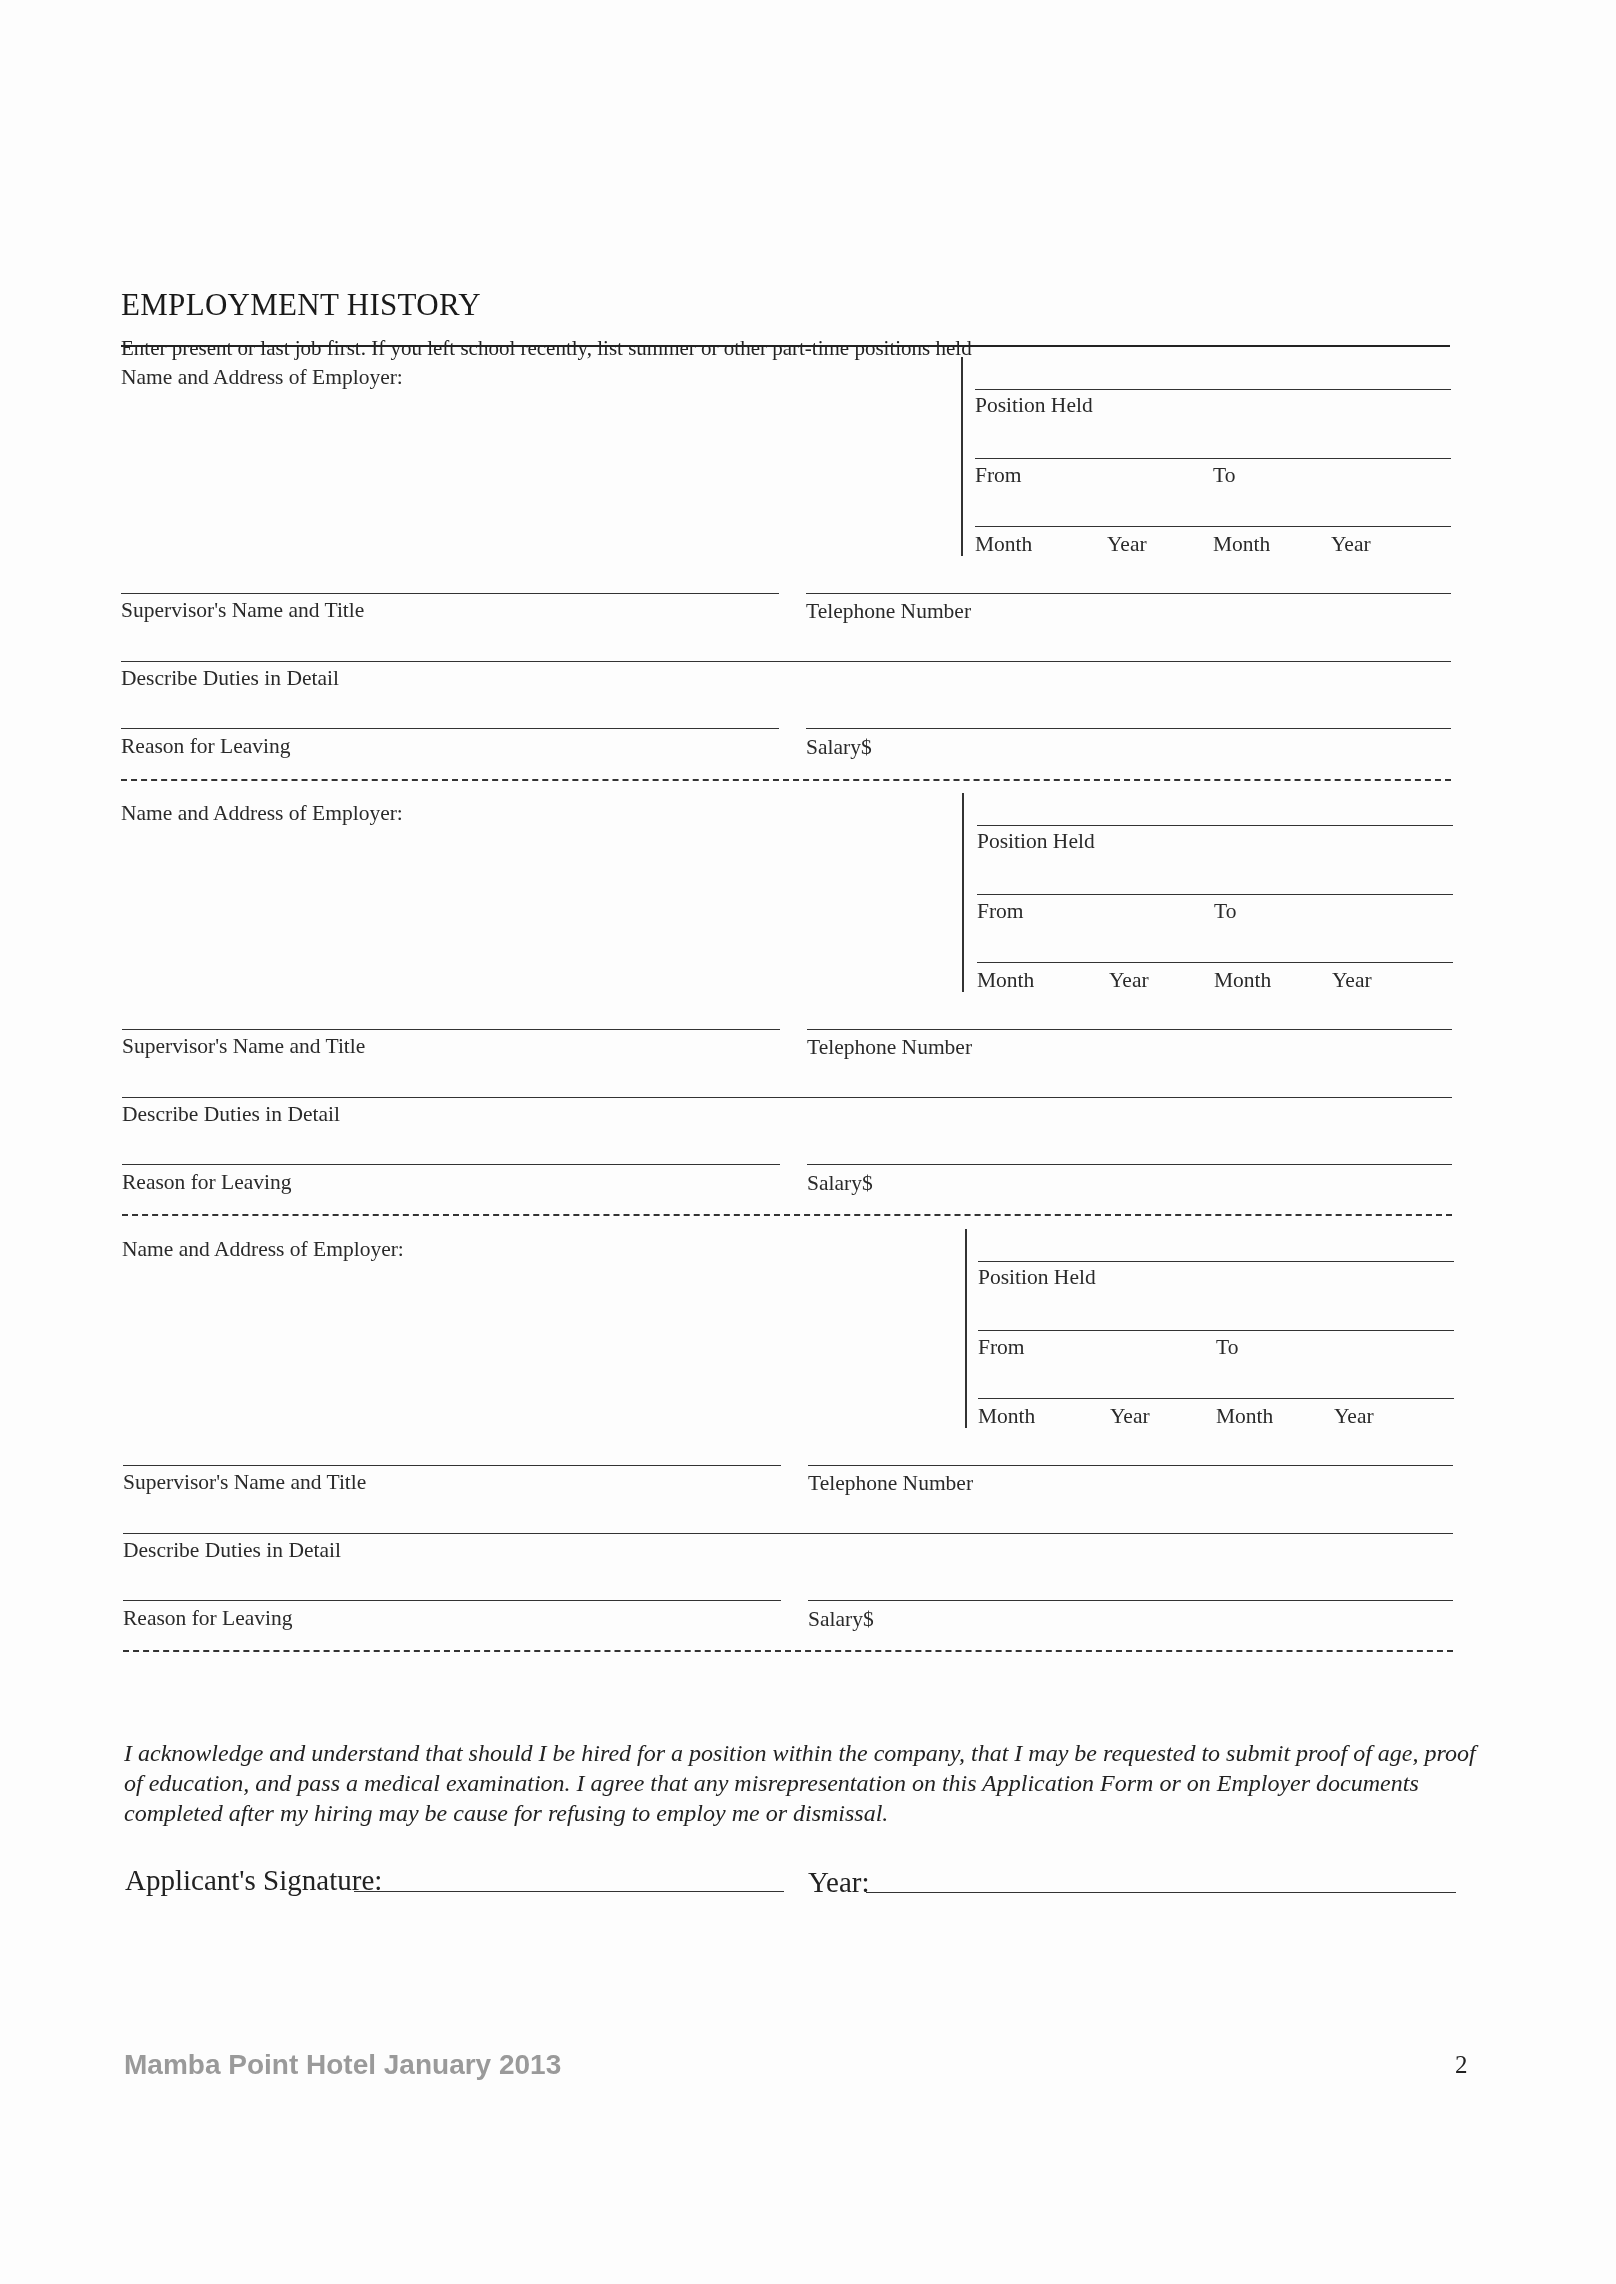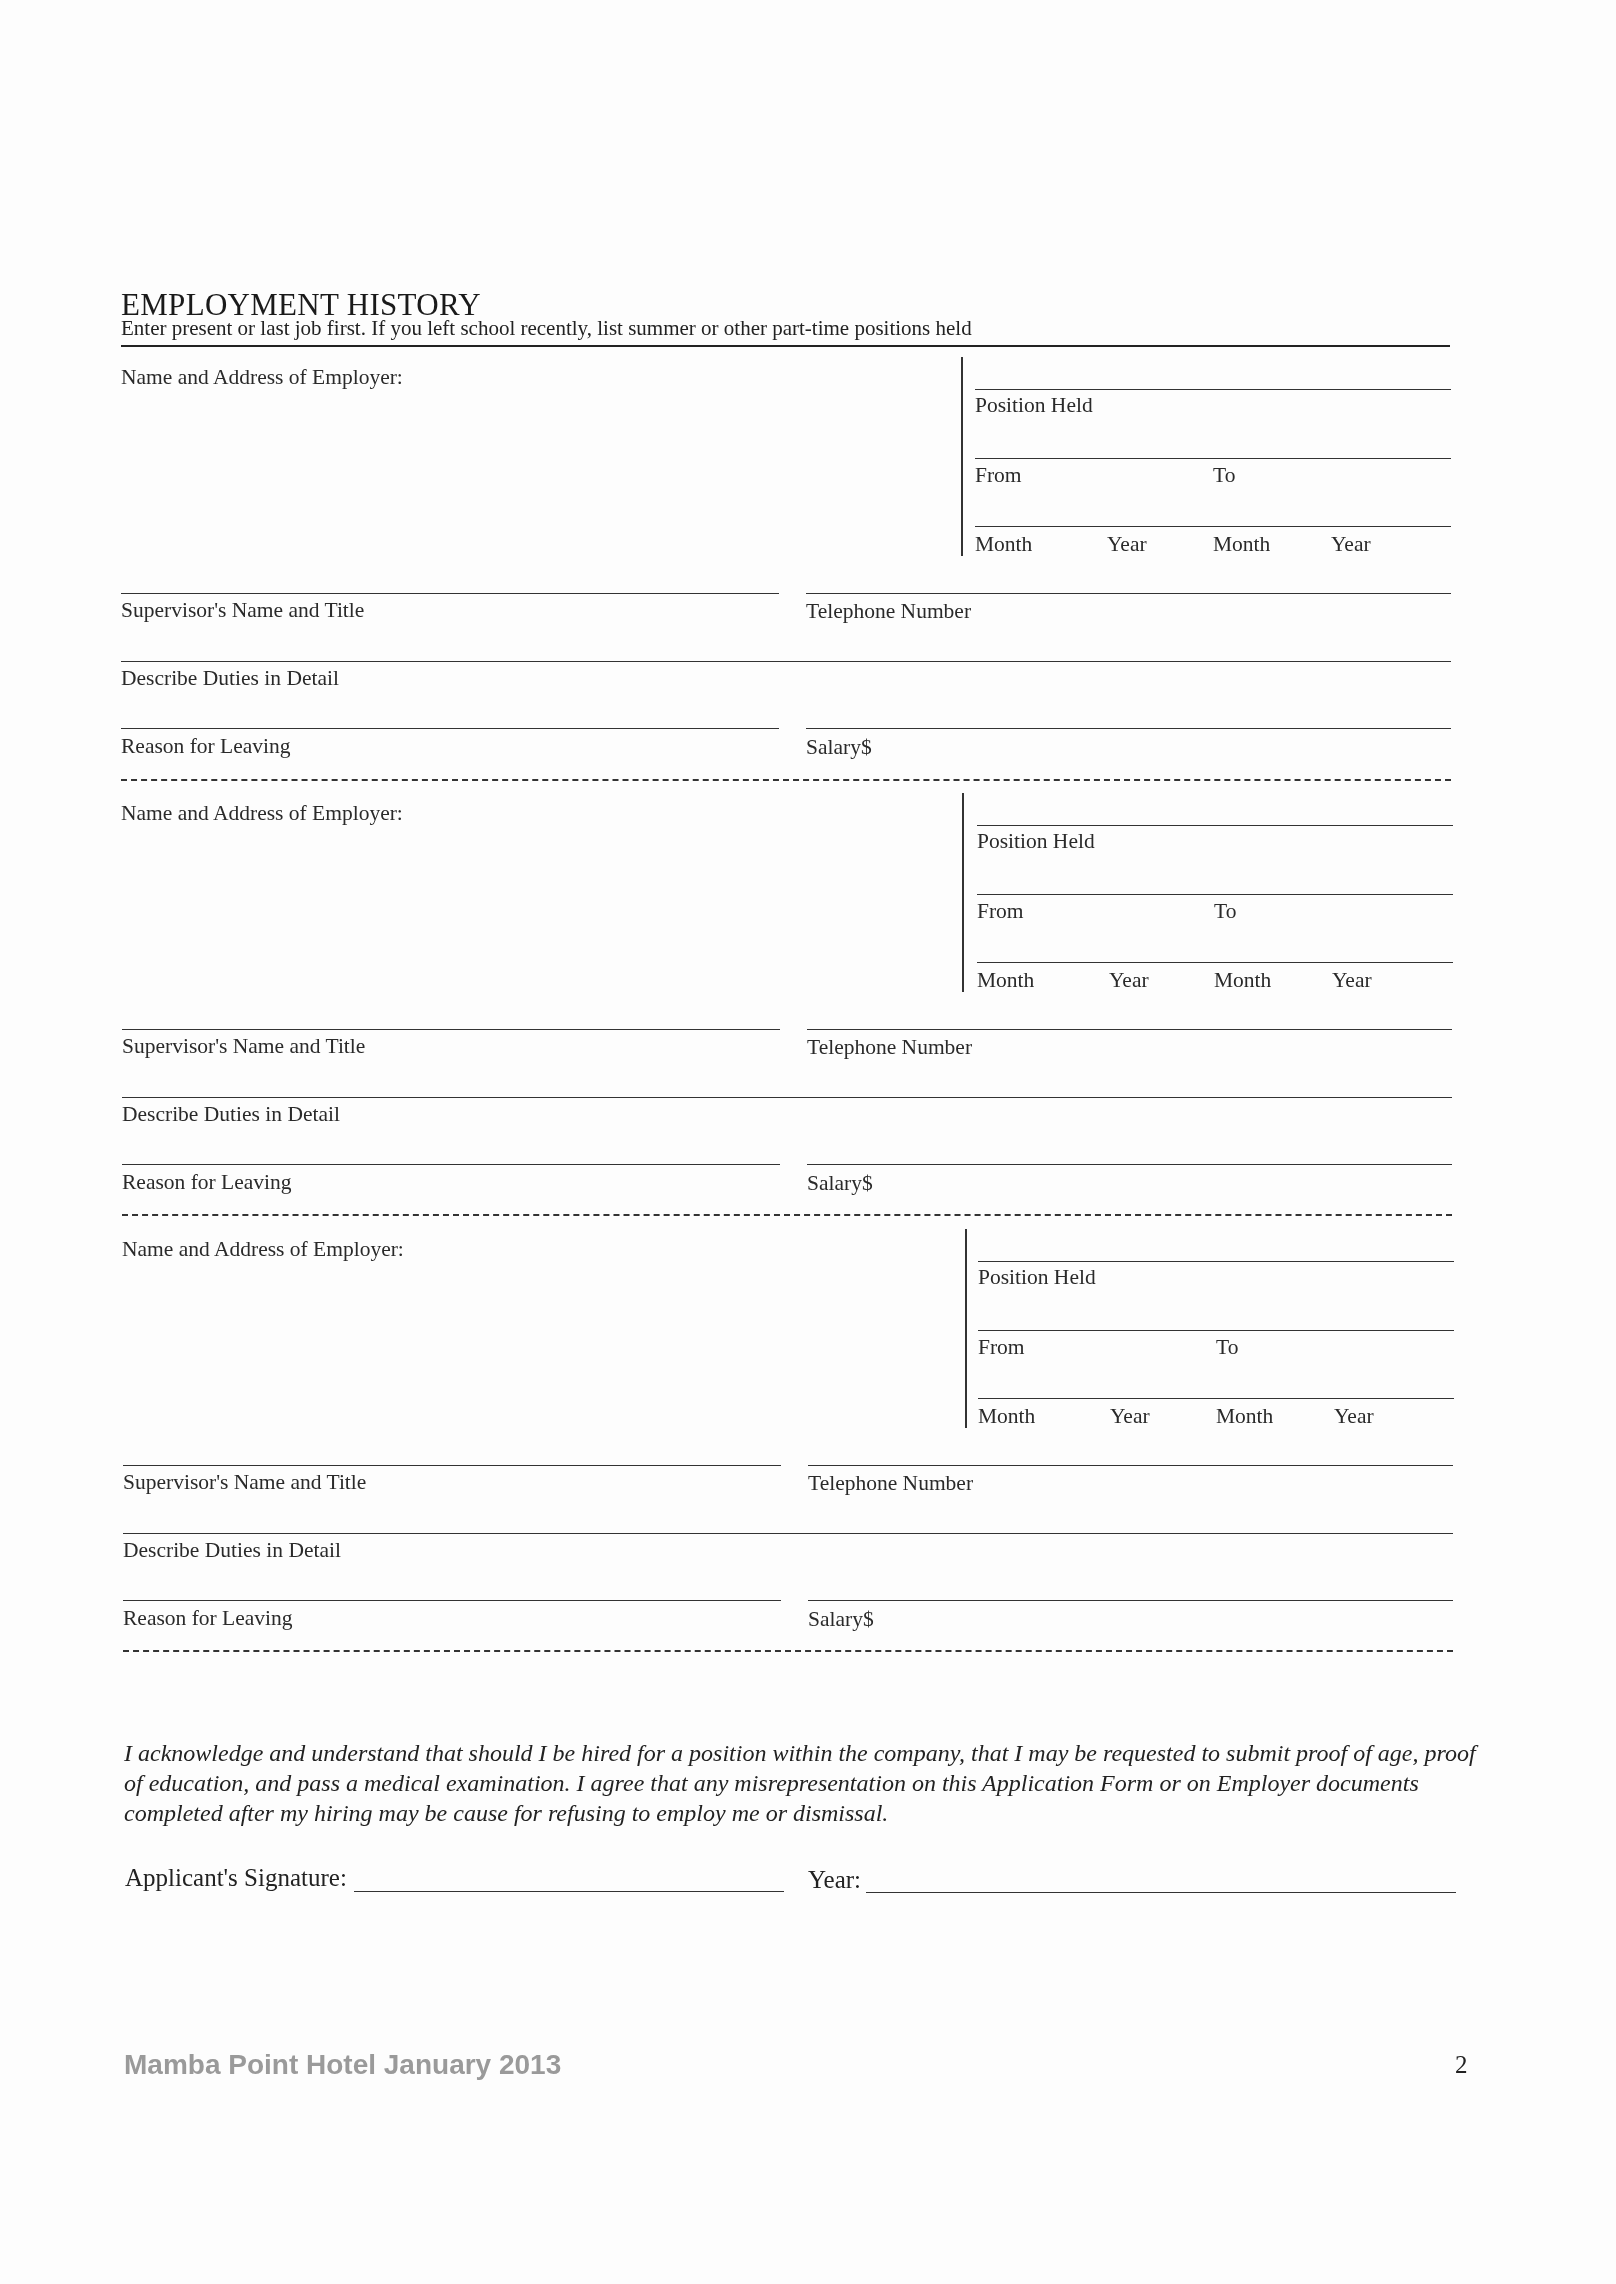--- a/index.html
+++ b/index.html
@@ -1,27 +1,27 @@
 <!DOCTYPE html>
 <html style="font-size:10.4px"><head>
 <meta charset="utf-8">
 <style>
   html, body { margin:0; padding:0; }
   body { width:1616px; height:2284px; background:#fdfdfd; position:relative; overflow:hidden;
          font-family:"Liberation Serif", serif; color:#222; }
   .abs { position:absolute; }
   .title { left:121px; top:287px; font-size:31px; font-weight:normal; letter-spacing:0.3px; color:#1a1a1a; }
-  .intro { left:121px; top:316px; font-size:21px; }
+  .intro { left:121px; top:336px; font-size:21px; }
   .intro-line { left:121px; top:345px; width:1329px; border-top:2px solid #222; }
   .lbl { font-size:21.5px; color:#2a2a2a; white-space:nowrap; }
   .hline { border-top:1.6px solid #333; }
   .vline { border-left:2px solid #333; }
   .dash { border-top:2px dashed #333; }
   .ack { left:124px; top:1738px; width:1355px; font-size:24px; font-style:italic; line-height:30px; color:#222; }
-  .sig { font-size:25px; color:#222; }
+  .sig { font-size:29px; color:#222; }
   .footer { left:124px; top:2049px; font-family:"Liberation Sans", sans-serif; font-weight:bold; font-size:28px; color:#9a9a9a; }
   .pagenum { left:1455px; top:2051px; font-size:25px; }
 </style>
 </head>
 <body>
 
 <div class="abs title">EMPLOYMENT HISTORY</div>
 <div class="abs intro">Enter present or last job first. If you left school recently, list summer or other part-time positions held</div>
 <div class="abs intro-line"></div>
 

